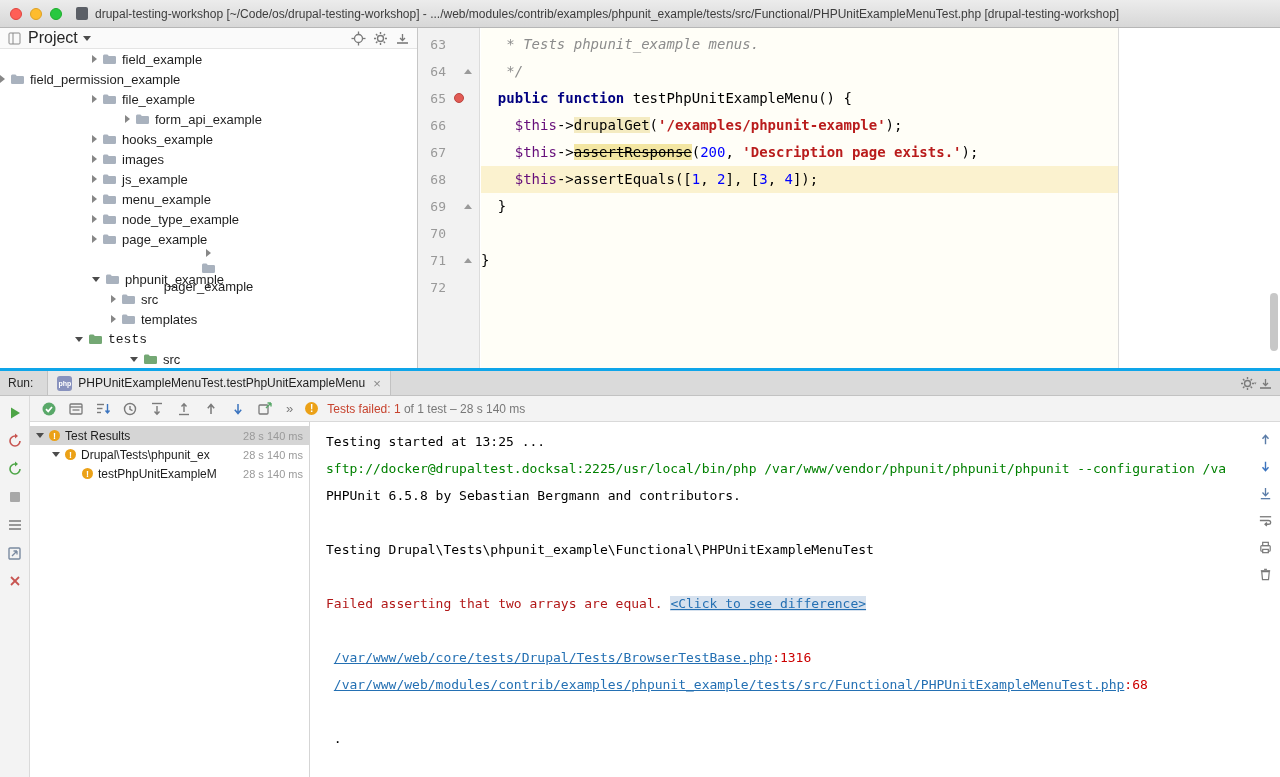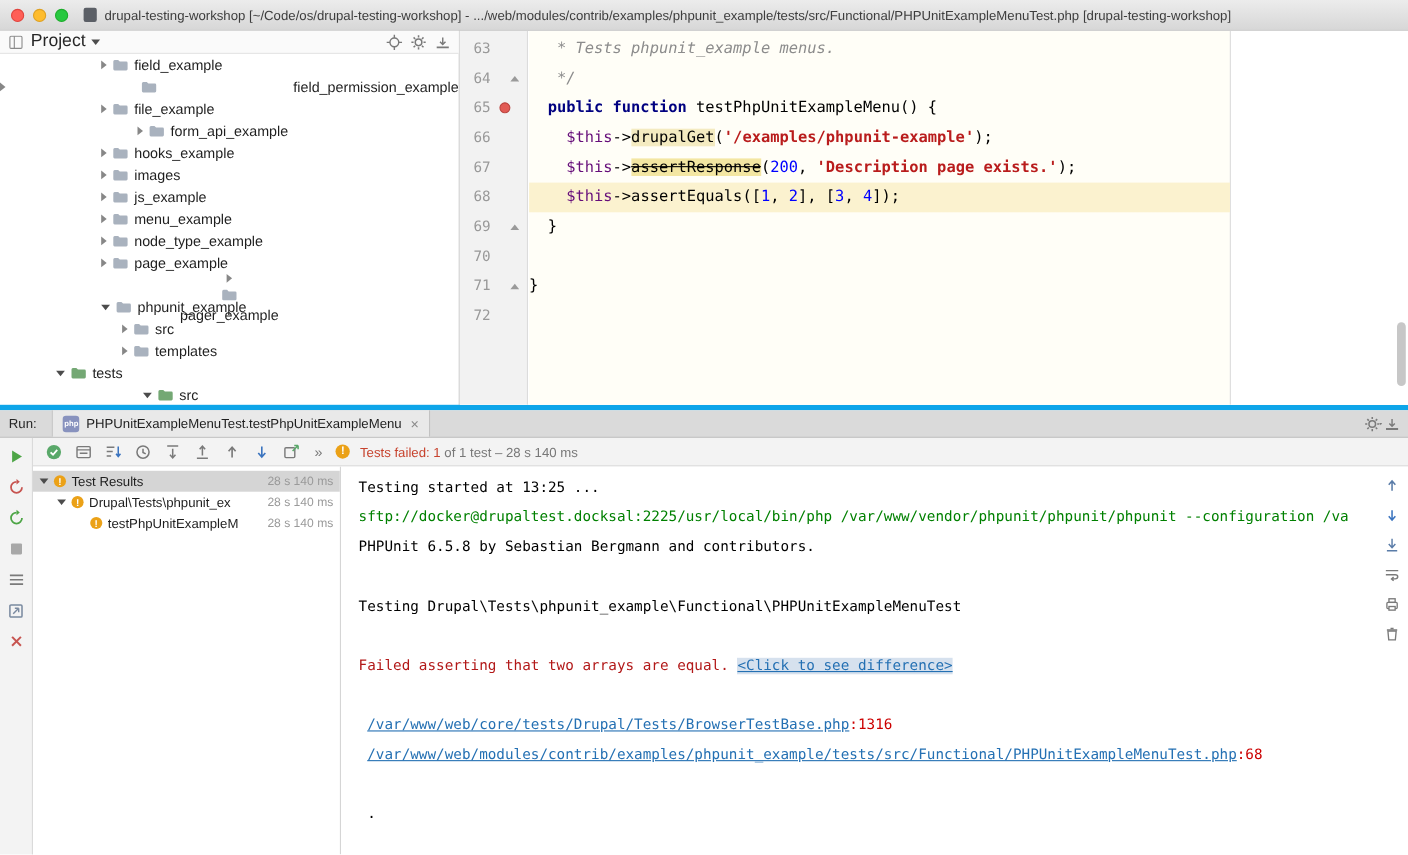--- a/index.html
+++ b/index.html
@@ -46,21 +46,21 @@
   .s-kw { color:#000080; font-weight:bold; }
   .s-cm { color:#8c8c8c; font-style:italic; }
   .s-str { color:#b91c1c; font-weight:bold; }
   .s-num { color:#0000ff; }
   .s-var { color:#660e7a; }
   .s-dep { background:#f3e6a2; text-decoration:line-through; }
   .s-hl { background:#f4ebc1; }
   .ed-thumb { position:absolute; right:2px; top:265px; width:8px; height:58px; background:rgba(130,130,130,.45); border-radius:4px; z-index:3; }
 
   
-  .run-panel { flex:1; display:flex; flex-direction:column; border-top:5px solid #0ea5e9; }
+  .run-panel { flex:1; display:flex; flex-direction:column; border-top:3px solid #0ea5e9; }
   .run-tabbar { height:25px; flex:0 0 25px; background:#dadada; border-bottom:1px solid #c2c2c2; display:flex; align-items:center; font-size:12px; }
   .run-label { margin-left:8px; color:#262626; }
   .run-tab { height:100%; margin-left:14px; background:#e9e9e9; border-left:1px solid #c2c2c2; border-right:1px solid #c2c2c2; display:flex; align-items:center; gap:6px; padding:0 9px; }
   .php-icon { width:15px; height:15px; background:#8892be; border-radius:3px; color:#fff; font-size:7px; font-weight:bold; display:inline-flex; align-items:center; justify-content:center; }
   .tab-close { color:#8a8a8a; font-size:13px; line-height:13px; margin-left:2px; }
   .tab-sp { flex:1; }
   .run-body { flex:1; display:flex; overflow:hidden; }
   .left-strip { width:30px; flex:0 0 30px; background:#f3f3f3; border-right:1px solid #dadada; display:flex; flex-direction:column; align-items:center; padding-top:8px; gap:10px; }
   .vsi { width:18px; height:18px; display:flex; align-items:center; justify-content:center; }
   .run-main { flex:1; display:flex; flex-direction:column; overflow:hidden; }
@@ -148,21 +148,21 @@
       <div class="tree" id="tree">
           <div class="tree-row" style="padding-left: 92px;">
             <span class="chev r"></span>
             <span class="ficon">
               <svg width="15" height="12" viewBox="0 0 15 12">
                 <path d="M1 3 Q1 1.5 2.3 1.5 L5.4 1.5 L6.9 3 L12.8 3 Q14 3 14 4.2 L14 9.8 Q14 11 12.8 11 L2.2 11 Q1 11 1 9.8 Z" fill="#a9b2be"></path>
               </svg>
             </span>
             <span>field_example</span>
           </div>
-          <div class="tree-row" style=" justify-content: space-between;">
+          <div class="tree-row" style="">
             <span class="chev r"></span>
             <span class="ficon">
               <svg width="15" height="12" viewBox="0 0 15 12">
                 <path d="M1 3 Q1 1.5 2.3 1.5 L5.4 1.5 L6.9 3 L12.8 3 Q14 3 14 4.2 L14 9.8 Q14 11 12.8 11 L2.2 11 Q1 11 1 9.8 Z" fill="#a9b2be"></path>
               </svg>
             </span>
             <span>field_permission_example</span>
           </div>
           <div class="tree-row" style="padding-left: 92px;">
             <span class="chev r"></span>
@@ -265,21 +265,21 @@
           </div>
           <div class="tree-row" style="padding-left: 111px;">
             <span class="chev r"></span>
             <span class="ficon">
               <svg width="15" height="12" viewBox="0 0 15 12">
                 <path d="M1 3 Q1 1.5 2.3 1.5 L5.4 1.5 L6.9 3 L12.8 3 Q14 3 14 4.2 L14 9.8 Q14 11 12.8 11 L2.2 11 Q1 11 1 9.8 Z" fill="#a9b2be"></path>
               </svg>
             </span>
             <span>templates</span>
           </div>
-          <div class="tree-row" style="padding-left: 51px;">
+          <div class="tree-row" style="padding-left: 75px; font-family: Liberation Mono, monospace;">
             <span class="chev d"></span>
             <span class="ficon">
               <svg width="15" height="12" viewBox="0 0 15 12">
                 <path d="M1 3 Q1 1.5 2.3 1.5 L5.4 1.5 L6.9 3 L12.8 3 Q14 3 14 4.2 L14 9.8 Q14 11 12.8 11 L2.2 11 Q1 11 1 9.8 Z" fill="#74a874"></path>
               </svg>
             </span>
             <span>tests</span>
           </div>
           <div class="tree-row" style="padding-left: 130px;">
             <span class="chev d"></span>

